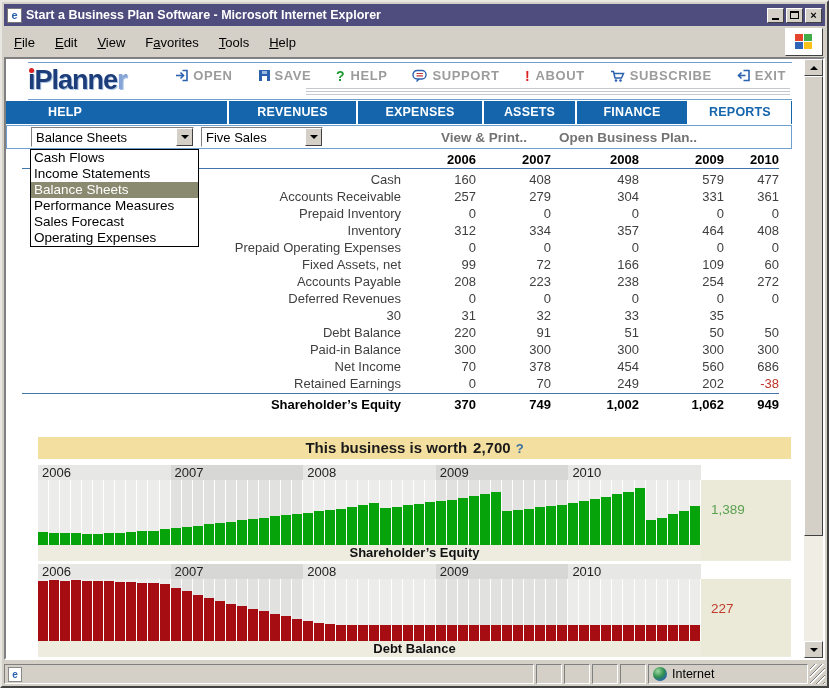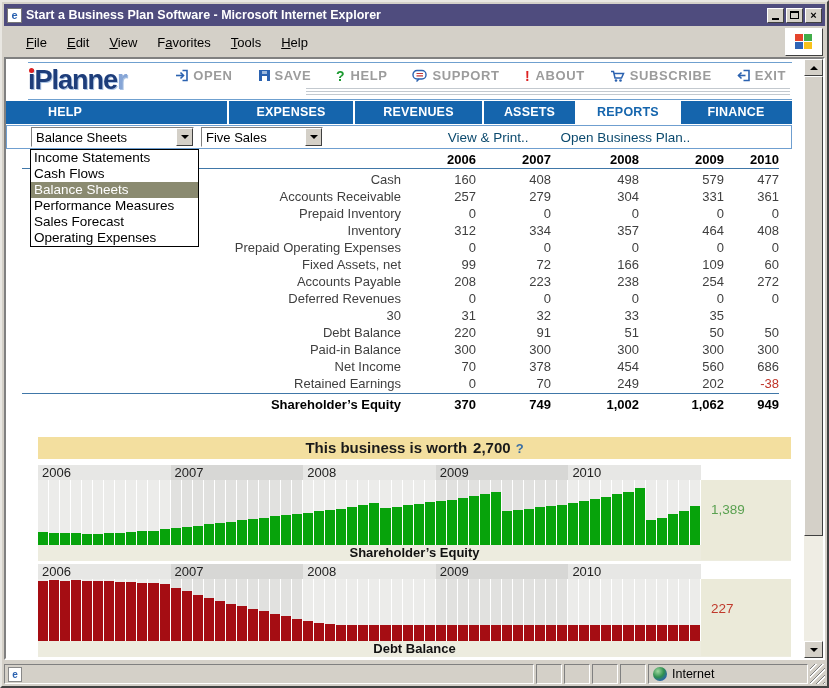--- a/index.html
+++ b/index.html
@@ -12,21 +12,21 @@
     display:flex;align-items:center;padding:0 3px;}
   .ie-icon{width:15px;height:15px;background:#fff;border:1px solid #777;margin-right:4px;
     color:#2B62B0;font-weight:bold;font-size:11px;line-height:13px;text-align:center;}
   .title-text{color:#fff;font-size:12.5px;font-weight:bold;flex:1;white-space:nowrap;overflow:hidden;}
   .winbtn{width:17px;height:15px;background:#D4D0C8;border:1px solid;border-color:#fff #404040 #404040 #fff;
     margin-left:2px;display:flex;align-items:center;justify-content:center;font-size:11px;line-height:11px;
     font-weight:bold;color:#000;}
   .glyph-min{width:7px;height:2px;background:#000;margin-top:7px;}
   .glyph-max{width:9px;height:8px;border:1px solid #000;border-top:2px solid #000;}
   
-  .menubar{position:absolute;left:14px;right:2px;top:26px;height:28px;display:flex;align-items:center;}
+  .menubar{position:absolute;left:2px;right:2px;top:26px;height:28px;display:flex;align-items:center;}
   .menu-item{font-size:13px;color:#000;padding:0 10px;}
   .winflag-box{position:absolute;right:2px;top:0;width:38px;height:28px;background:#fff;
     border:1px solid;border-color:#fff #404040 #404040 #fff;display:flex;align-items:center;justify-content:center;}
   .winflag{width:18px;height:16px;display:grid;grid-template-columns:8px 8px;grid-template-rows:7px 7px;gap:1px;}
   .winflag i{display:block;}
   .fl-r{background:#E4442C;} .fl-g{background:#41AD49;} .fl-b{background:#2F64B6;} .fl-y{background:#F8C21B;}
   
   .frame{position:absolute;left:2px;right:2px;top:55px;bottom:26px;
     border:2px solid;border-color:#808080 #fff #fff #808080;background:#fff;}
   .page{position:absolute;left:0;top:0;bottom:0;right:19px;background:#fff;overflow:hidden;}
@@ -57,21 +57,21 @@
     background:#fff;display:flex;align-items:center;padding-left:24px;}
   .combo{display:inline-flex;height:20px;border:1px solid;border-color:#808080 #fff #fff #808080;
     background:#fff;margin-right:7px;}
   .combo-text{font-size:13px;color:#000;padding:2px 4px 0 4px;white-space:nowrap;overflow:hidden;flex:1;}
   .combo-btn{width:17px;background:#D4D0C8;border:1px solid;border-color:#fff #404040 #404040 #fff;
     display:flex;align-items:center;justify-content:center;}
   .tri-down{width:0;height:0;border-left:4px solid transparent;border-right:4px solid transparent;border-top:4px solid #000;}
   .tri-up{width:0;height:0;border-left:4px solid transparent;border-right:4px solid transparent;border-bottom:4px solid #000;}
   .combo-report{width:163px;} .combo-period{width:122px;}
   .links{position:absolute;left:440px;right:100px;display:flex;justify-content:center;gap:32px;}
-  .linkitem{color:#0c4a6e;font-size:13.5px;white-space:nowrap;}
+  .linkitem{color:#737373;font-size:13.5px;white-space:nowrap;font-weight:bold;}
   
   .listbox{position:absolute;left:24px;top:90px;width:169px;background:#fff;border:1px solid #000;z-index:40;}
   .lbitem{font-size:13.5px;color:#000;height:16px;line-height:16px;padding:0 3px;white-space:nowrap;}
   .lbitem.hl{background:#8A8A70;color:#fff;}
   
   .rtable{position:absolute;left:16px;top:92px;width:757px;}
   .trow{display:grid;grid-template-columns:379px 75px 75px 88px 85px 55px;height:17px;line-height:17px;
     font-size:13px;color:#3F3F3F;}
   .trow>div{text-align:right;white-space:nowrap;}
   .thead{font-weight:bold;color:#000;height:18px;line-height:18px;border-bottom:1px solid #4077A8;margin-bottom:2px;}
@@ -229,25 +229,25 @@
               </span>
               <span class="tlabel">EXIT</span>
             </span>
           </div>
         <div class="rule rule-bottom"></div>
       </div>
 
       <div class="tabbar" id="tab-bar">
           <div class="tab" style="width: 68px;">HELP</div>
           <div class="tab" style="width: 128px; margin-top: 34px;">STRATEGY</div>
+          <div class="tab" style="width: 129px;">REVENUES</div>
           <div class="tab" style="width: 126px;">EXPENSES</div>
-          <div class="tab" style="width: 129px;">REVENUES</div>
           <div class="tab" style="width: 93px;">ASSETS</div>
+          <div class="tab" style="width: 112px;">FINANCE</div>
           <div class="tab active" style="width: 104px;">REPORTS</div>
-          <div class="tab" style="width: 112px;">FINANCE</div>
         </div>
 
       <div class="controlsrow">
         <span class="combo combo-report">
           <span class="combo-text">Balance Sheets</span>
           <span class="combo-btn">
               <span class="tri-down"></span>
             </span>
         </span>
         <span class="combo combo-period">
@@ -256,22 +256,22 @@
               <span class="tri-down"></span>
             </span>
         </span>
         <span class="links">
           <span class="linkitem">View &amp; Print..</span>
           <span class="linkitem">Open Business Plan..</span>
         </span>
       </div>
 
       <div class="listbox" id="report-listbox">
+          <div class="lbitem">Cash Flows</div>
           <div class="lbitem">Income Statements</div>
-          <div class="lbitem">Cash Flows</div>
           <div class="lbitem hl">Balance Sheets</div>
           <div class="lbitem">Performance Measures</div>
           <div class="lbitem">Sales Forecast</div>
           <div class="lbitem">Operating Expenses</div>
         </div>
 
       <div class="rtable" id="balance-table">
           <div class="trow thead">
             <div></div>
             <div>2006</div>

